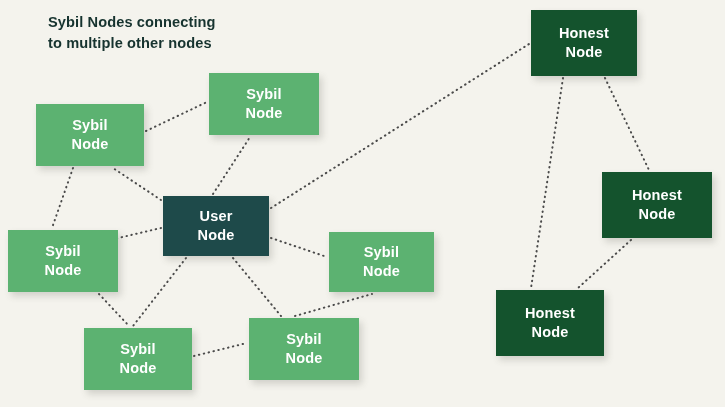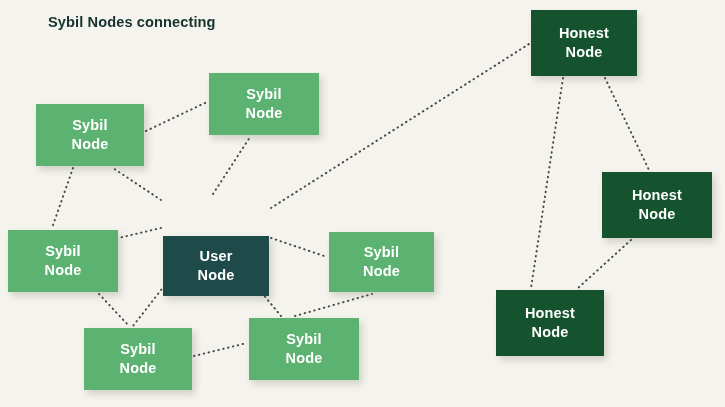--- a/index.html
+++ b/index.html
@@ -79,20 +79,21 @@
       <line x1="99" y1="294" x2="129" y2="326" stroke="#4a4a4a" stroke-width="2" stroke-linecap="round" stroke-dasharray="0.5 4.5"></line>
       <line x1="194" y1="356" x2="247" y2="343" stroke="#4a4a4a" stroke-width="2" stroke-linecap="round" stroke-dasharray="0.5 4.5"></line>
       <line x1="295" y1="316" x2="372" y2="294" stroke="#4a4a4a" stroke-width="2" stroke-linecap="round" stroke-dasharray="0.5 4.5"></line>
       <line x1="563" y1="78" x2="531" y2="288" stroke="#4a4a4a" stroke-width="2" stroke-linecap="round" stroke-dasharray="0.5 4.5"></line>
       <line x1="605" y1="78" x2="649" y2="170" stroke="#4a4a4a" stroke-width="2" stroke-linecap="round" stroke-dasharray="0.5 4.5"></line>
       <line x1="631" y1="240" x2="578" y2="288" stroke="#4a4a4a" stroke-width="2" stroke-linecap="round" stroke-dasharray="0.5 4.5"></line>
     </svg>
 
   <div id="title">
     <span class="line">Sybil Nodes connecting</span>
+    <span class="line">to multiple other nodes</span>
   </div>
 
   <div id="node-layer">
       <div class="node node-sybil" style="left: 209px; top: 73px; width: 110px; height: 62px;">
         <span>Sybil</span>
         <span>Node</span>
       </div>
       <div class="node node-sybil" style="left: 36px; top: 104px; width: 108px; height: 62px;">
         <span>Sybil</span>
         <span>Node</span>
@@ -106,21 +107,21 @@
         <span>Node</span>
       </div>
       <div class="node node-sybil" style="left: 249px; top: 318px; width: 110px; height: 62px;">
         <span>Sybil</span>
         <span>Node</span>
       </div>
       <div class="node node-sybil" style="left: 329px; top: 232px; width: 105px; height: 60px;">
         <span>Sybil</span>
         <span>Node</span>
       </div>
-      <div class="node node-user" style="left: 163px; top: 196px; width: 106px; height: 60px; margin-top: 40px;">
+      <div class="node node-user" style="left: 163px; top: 196px; width: 106px; height: 60px;">
         <span>User</span>
         <span>Node</span>
       </div>
       <div class="node node-honest" style="left: 531px; top: 10px; width: 106px; height: 66px;">
         <span>Honest</span>
         <span>Node</span>
       </div>
       <div class="node node-honest" style="left: 602px; top: 172px; width: 110px; height: 66px;">
         <span>Honest</span>
         <span>Node</span>

